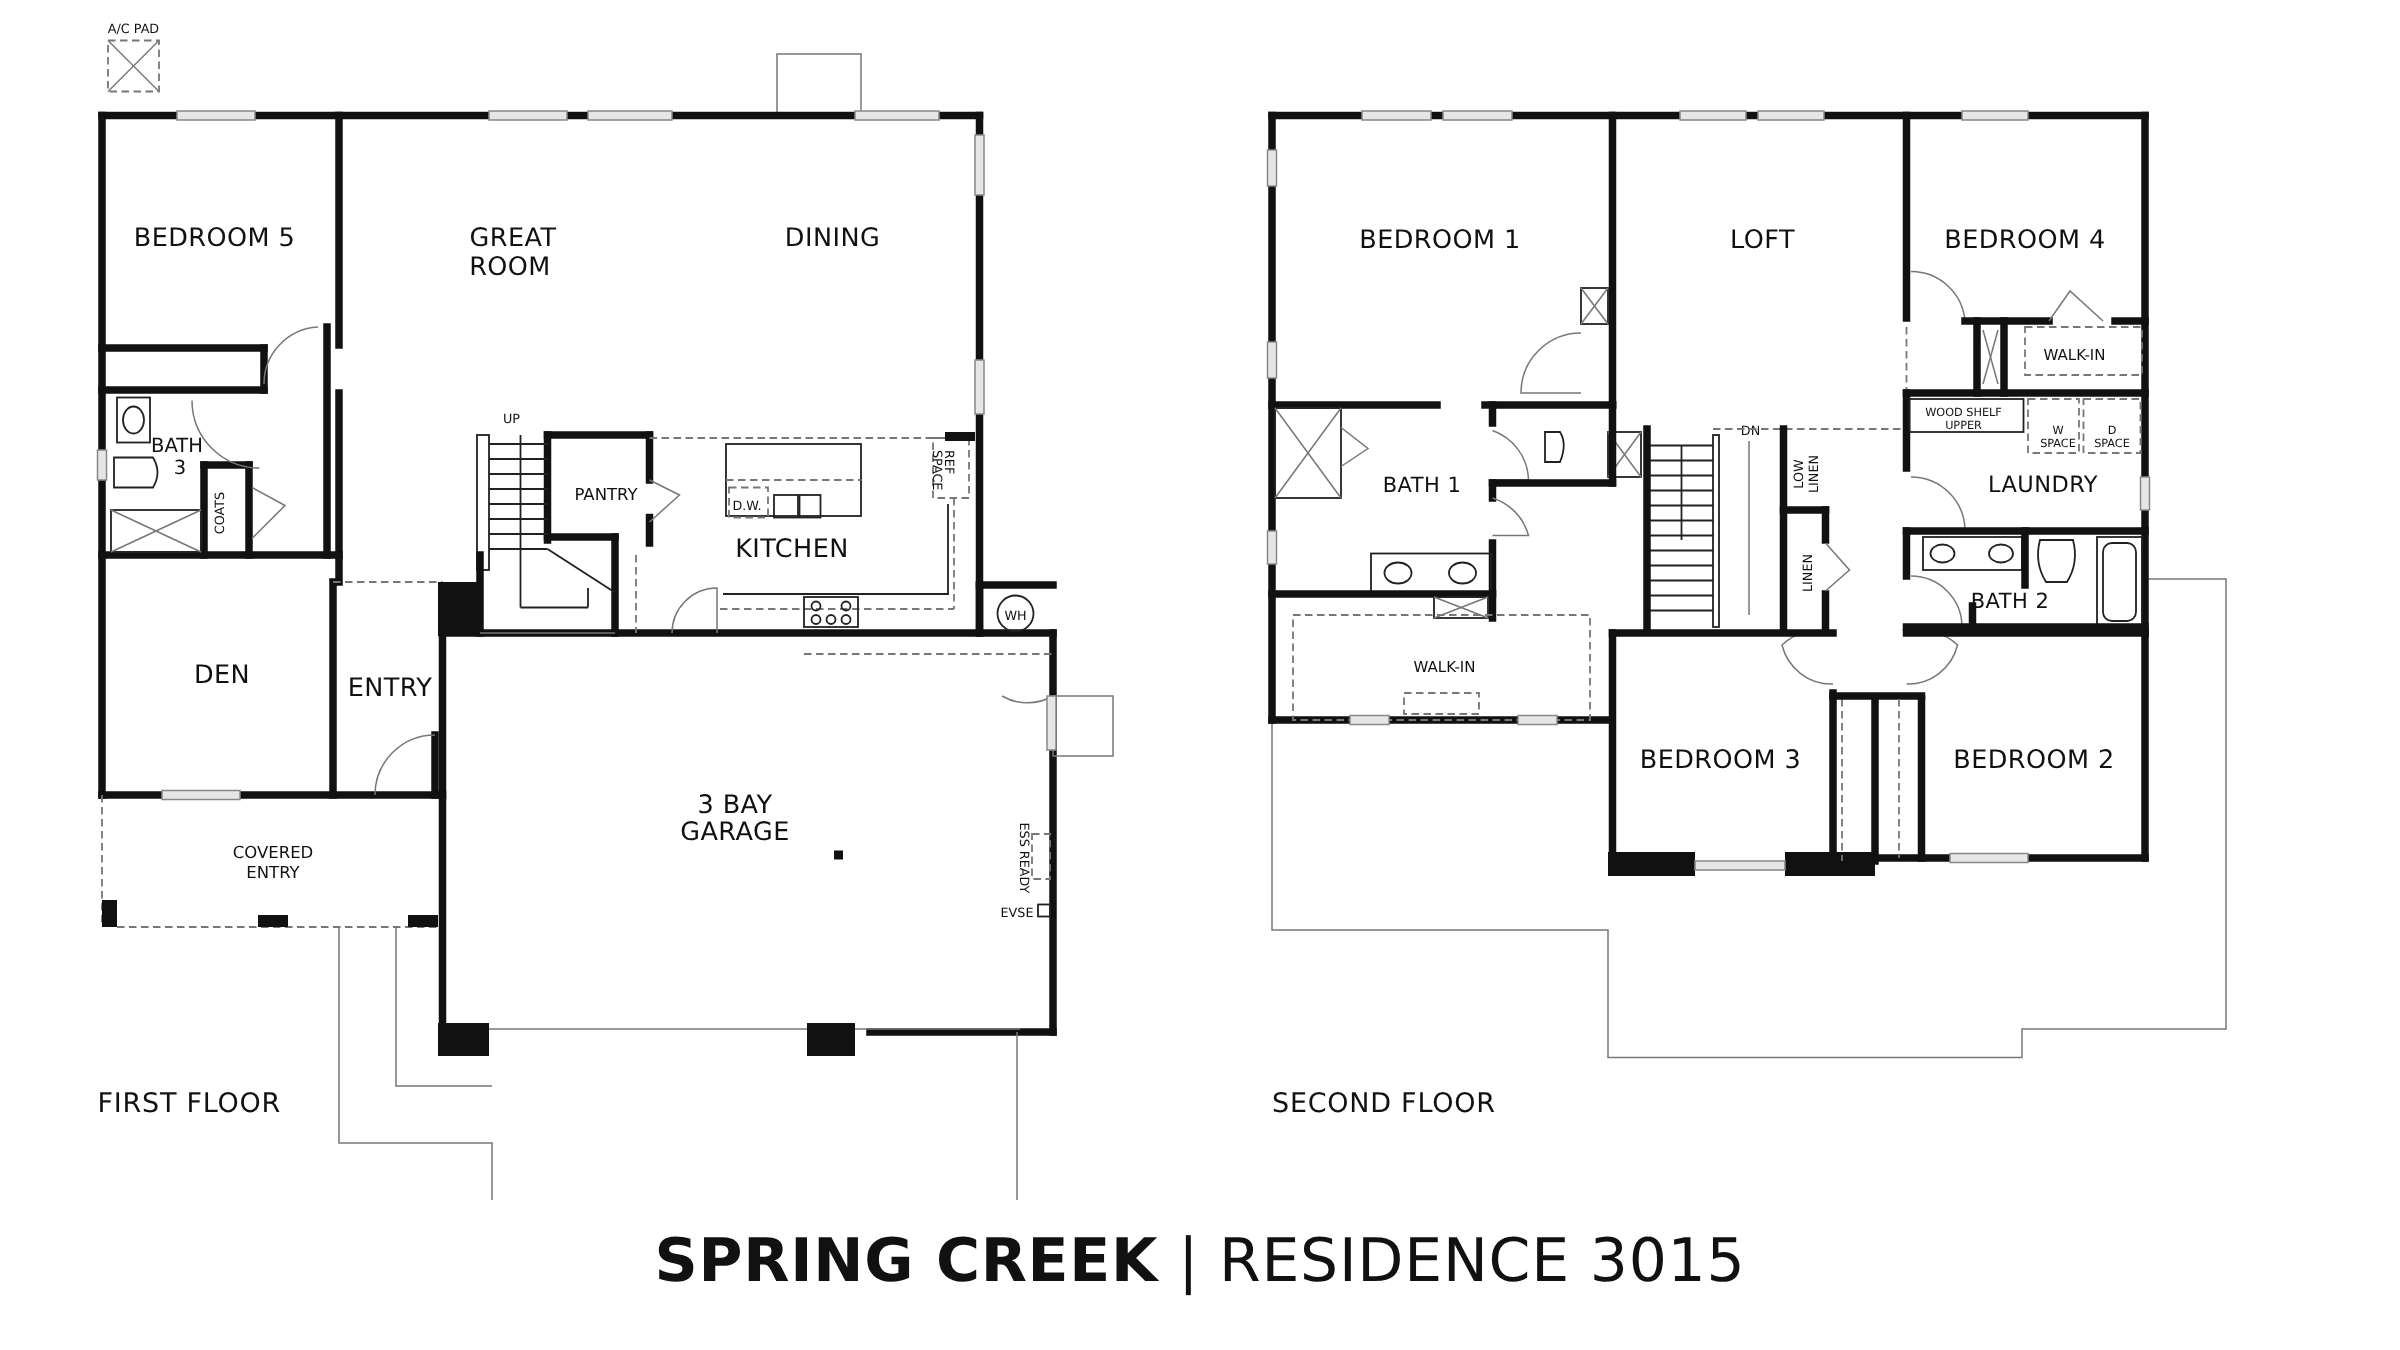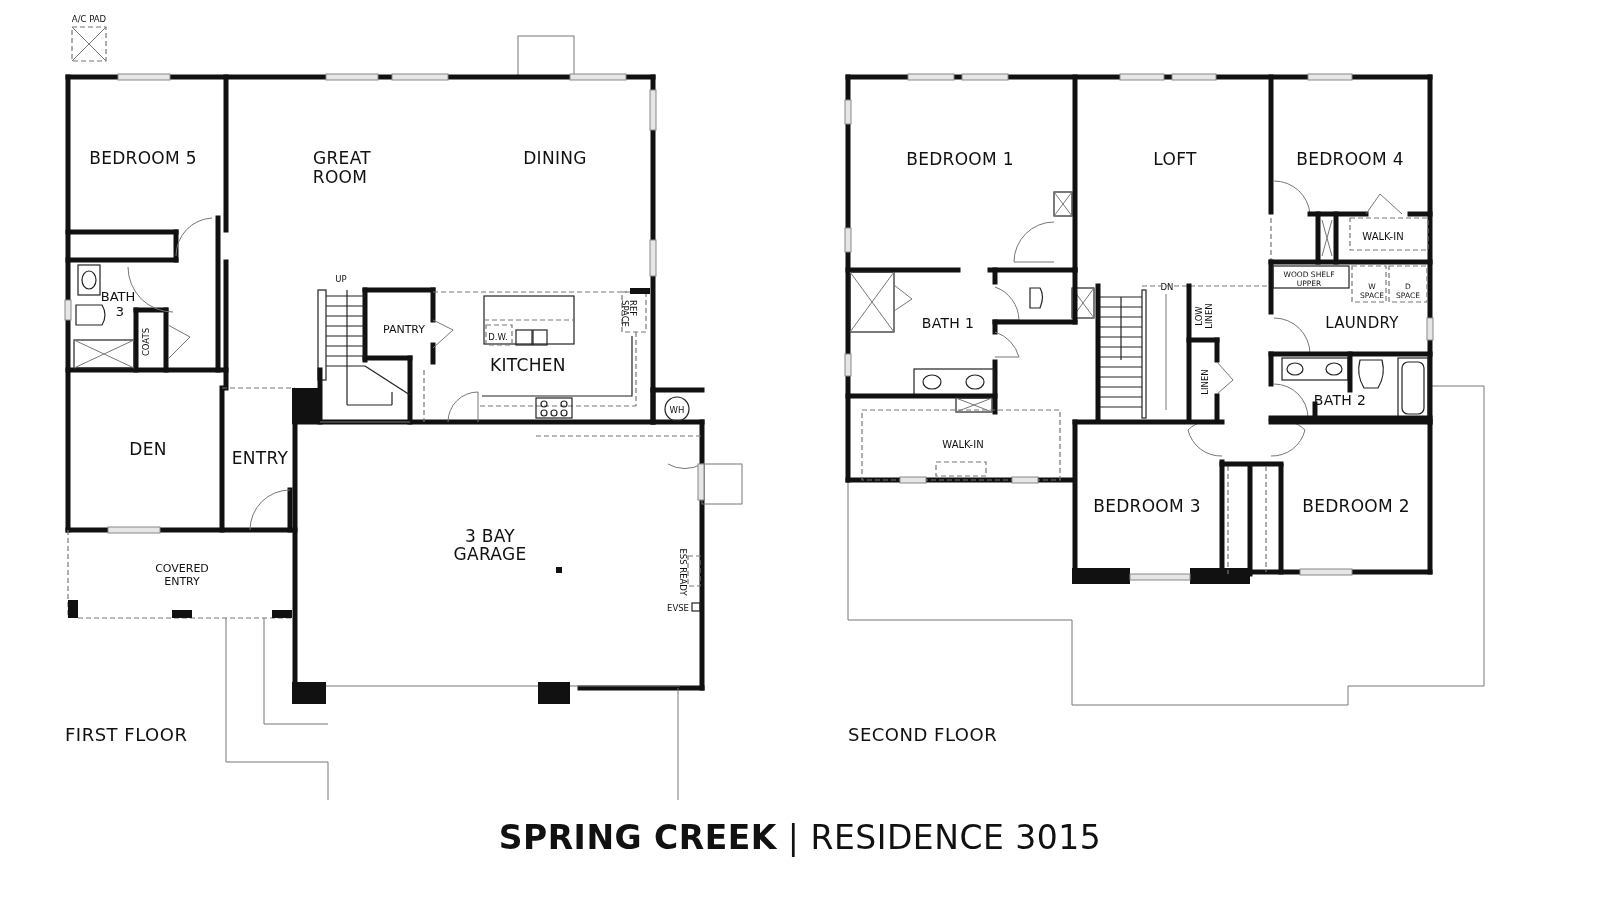--- a/index.html
+++ b/index.html
@@ -8,21 +8,21 @@
   .wall { fill:#111; }
   .w { stroke:#111; stroke-width:5; fill:none; stroke-linecap:square; }
   .thin { stroke:#222; stroke-width:1.2; fill:none; }
   .dash { stroke:#777; stroke-width:1.2; fill:none; stroke-dasharray:5 3; }
   .gray { stroke:#777; stroke-width:1; fill:none; }
   .win { fill:#e6e6e6; stroke:#888; stroke-width:1; }
   .room { font-family:"DejaVu Sans", sans-serif; font-size:17px; fill:#111; text-anchor:middle; letter-spacing:0.3px; }
   .small { font-family:"DejaVu Sans", sans-serif; font-size:11px; fill:#111; text-anchor:middle; }
   .tiny { font-family:"DejaVu Sans", sans-serif; font-size:8.5px; fill:#111; text-anchor:middle; }
   .floor { font-family:"DejaVu Sans", sans-serif; font-size:18px; fill:#111; letter-spacing:0.5px; }
-  .title { position:absolute; left:0; width:1600px; top:818px; text-align:center; font-family:"DejaVu Sans", sans-serif; font-size:33px; color:#111; letter-spacing:0.5px; }
+  .title { position:absolute; left:0; width:1600px; top:818px; text-align:center; font-family:"DejaVu Sans", sans-serif; font-size:40px; color:#111; letter-spacing:0.5px; }
   .title b { font-weight:bold; }
 </style>
 </head>
 <body>
 
 <svg width="1600" height="900" viewBox="0 0 1600 900">
 
   <g>
 
     <rect x="72" y="27" width="34" height="34" class="dash"></rect>

